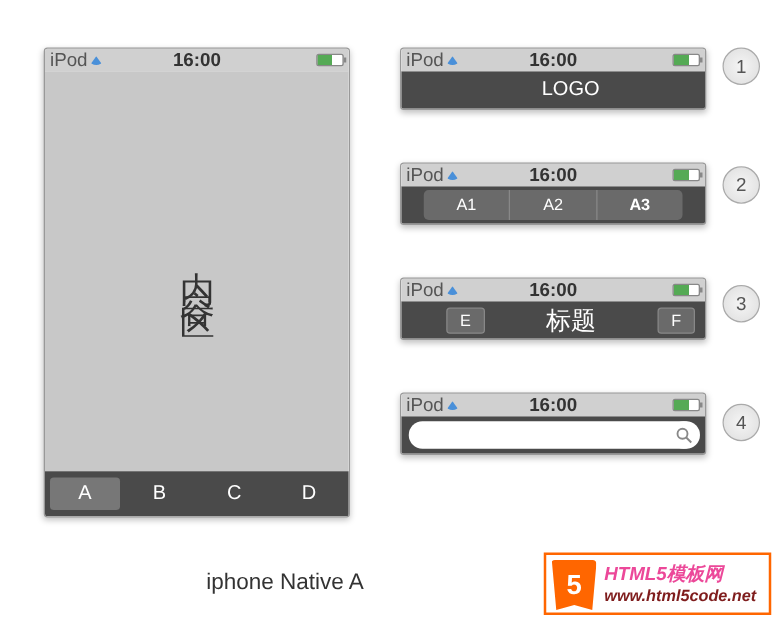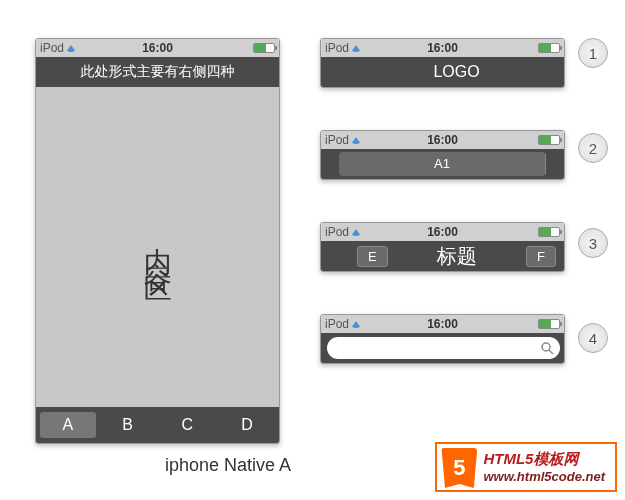--- a/index.html
+++ b/index.html
@@ -4,74 +4,71 @@
 <style>
 * { box-sizing: border-box; margin: 0; padding: 0; }
 body { font-family: Arial, "Microsoft YaHei", sans-serif; background: #fff; width: 625px; height: 500px; position: relative; }
 
 .main-area { position: absolute; left: 35px; top: 38px; width: 245px; }
 .right-col { position: absolute; left: 320px; top: 38px; width: 245px; }
 .badge-col { position: absolute; left: 578px; top: 38px; }
 
 .phone-frame { border: 1px solid #999; border-radius: 3px; box-shadow: 0 2px 5px rgba(0,0,0,0.25); background: #fff; overflow: hidden; }
 
-.status-bar { height: 18px; background: #d0d0d0; display: flex; align-items: center; font-size: 12px; color: #555; padding: 0 4px; position: relative; }
+.status-bar { height: 18px; background: #d0d0d0; display: flex; align-items: center; font-size: 15px; color: #555; padding: 0 4px; position: relative; }
 .status-bar .carrier { display: flex; align-items: center; gap: 2px; }
 .status-bar .time { position: absolute; left: 50%; transform: translateX(-50%); font-weight: bold; color: #333; }
 .status-bar .battery { margin-left: auto; width: 22px; height: 10px; border: 1px solid #888; border-radius: 2px; position: relative; background: linear-gradient(to right, #5a5 60%, #fff 60%); }
 .status-bar .battery::after { content: ""; position: absolute; right: -3px; top: 2px; width: 2px; height: 4px; background: #888; }
 .wifi { width: 0; height: 0; border-left: 5px solid transparent; border-right: 5px solid transparent; border-bottom: 7px solid #4a90d9; border-radius: 50%; }
 
 .header-bar { height: 30px; background: #4a4a4a; color: #fff; display: flex; align-items: center; justify-content: center; font-size: 14px; }
 
 .content-area { height: 320px; background: #c8c8c8; display: flex; flex-direction: column; align-items: center; justify-content: center; color: #333; font-size: 28px; letter-spacing: 0.3em; }
 .content-area .vert { writing-mode: vertical-rl; line-height: 2.2; letter-spacing: 0.5em; }
 
 .tab-bar { height: 36px; background: #4a4a4a; display: flex; align-items: center; padding: 4px; gap: 4px; }
 .tab-item { flex: 1; text-align: center; color: #fff; font-size: 16px; padding: 4px 0; border-radius: 3px; }
 .tab-item.active { background: #777; }
 
 .mini { margin-bottom: 42px; }
 .mini .header-bar { height: 30px; font-size: 16px; justify-content: center; gap: 0; padding-left: 28px; }
 
-.seg-container { display: flex; background: #6a6a6a; border-radius: 4px; overflow: hidden; margin: 3px 18px; width: calc(100% - 36px); height: 24px; flex-direction: column; }
+.seg-container { display: flex; background: #6a6a6a; border-radius: 4px; overflow: hidden; margin: 3px 18px; width: calc(100% - 36px); height: 24px; }
 .seg-item { flex: 1; text-align: center; color: #fff; font-size: 13px; line-height: 24px; border-right: 1px solid #888; }
 .seg-item:last-child { border-right: none; font-weight: bold; }
 
 .title-bar { display: flex; align-items: center; justify-content: space-between; padding: 0 8px; width: 100%; height: 100%; }
 .title-bar .btn { background: #6a6a6a; color: #fff; padding: 2px 10px; border-radius: 3px; font-size: 13px; border: 1px solid #888; }
 .title-bar .ttl { font-size: 20px; }
 
 .search-bar { background: #4a4a4a; height: 30px; display: flex; align-items: center; padding: 4px 6px; }
 .search-input { flex: 1; height: 22px; border-radius: 11px; background: #fff; border: none; padding: 0 8px; font-size: 12px; }
 .search-icon { width: 22px; height: 22px; display: flex; align-items: center; justify-content: center; color: #888; background: #fff; border-radius: 11px; margin-left: -24px; }
 
 .badge { width: 30px; height: 30px; border-radius: 50%; background: radial-gradient(#f5f5f5, #ddd); border: 1px solid #aaa; display: flex; align-items: center; justify-content: center; font-size: 15px; color: #555; margin-bottom: 65px; }
 
 .caption { position: absolute; left: 165px; top: 455px; font-size: 18px; color: #333; }
 
 .watermark { position: absolute; right: 8px; bottom: 8px; border: 2px solid #ff6600; padding: 6px 10px 6px 46px; background: #fff; }
 .watermark .logo5 { position: absolute; left: 4px; top: 4px; width: 36px; height: 40px; background: #ff6600; color: #fff; display: flex; align-items: center; justify-content: center; font-size: 22px; font-weight: bold; border-radius: 3px; clip-path: polygon(0 0, 100% 0, 90% 100%, 50% 90%, 10% 100%); }
-.watermark .t1 { color: #b91c1c; font-weight: bold; font-size: 15px; font-style: italic; }
+.watermark .t1 { color: #ec4899; font-weight: bold; font-size: 15px; font-style: italic; }
 .watermark .t2 { color: #7f1d1d; font-weight: bold; font-size: 13px; font-style: italic; }
 </style>
 </head>
 <body>
 
 <div class="main-area phone-frame">
   <div class="status-bar">
     <span class="carrier">
       <span>iPod</span>
       <span class="wifi"></span>
     </span>
     <span class="time">16:00</span>
     <span class="battery"></span>
-  </div>
-  <div class="header-bar">
-    <span>此处形式主要有右侧四种</span>
   </div>
   <div class="content-area">
     <div class="vert">内容区</div>
   </div>
   <div class="tab-bar">
     <div class="tab-item active">A</div>
     <div class="tab-item">B</div>
     <div class="tab-item">C</div>
     <div class="tab-item">D</div>
   </div>

